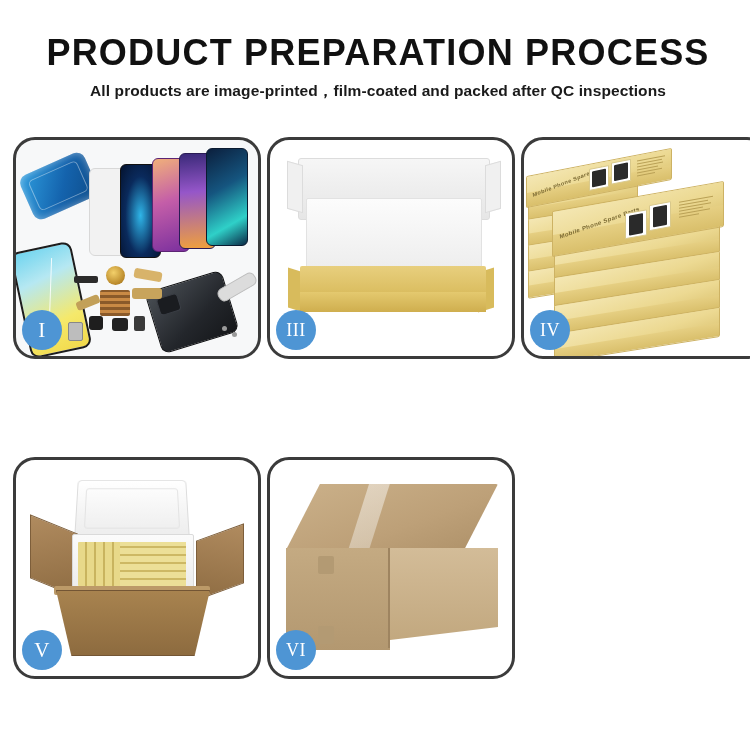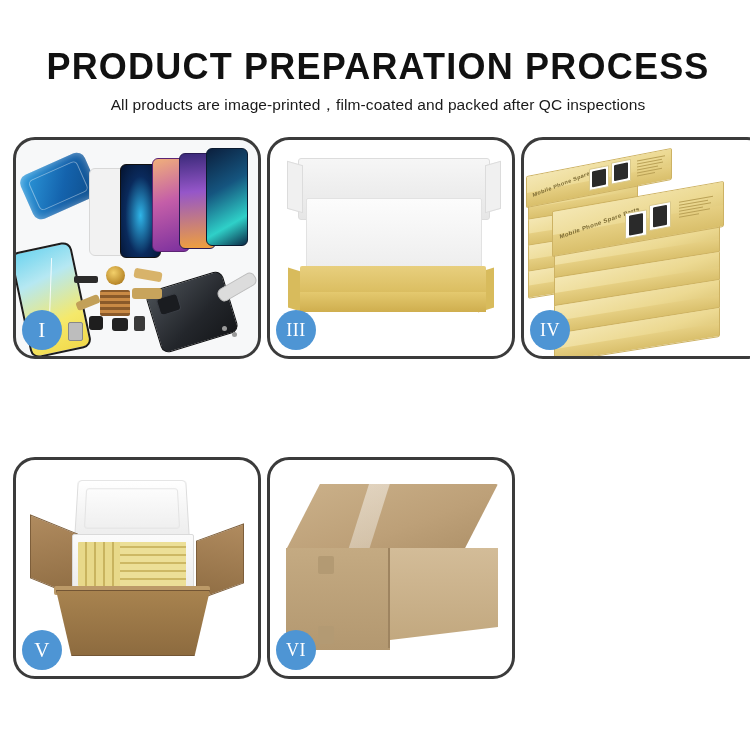--- a/index.html
+++ b/index.html
@@ -5,29 +5,29 @@
   html,body{margin:0;padding:0;}
   body{
     width:750px;height:750px;
     background:#ffffff;
     font-family:"Liberation Sans", sans-serif;
     overflow:hidden;
   }
   .page{position:relative;width:750px;height:750px;}
 
   
-  .header{padding-top:48px;text-align:center;margin-left:6px;}
+  .header{padding-top:34px;text-align:center;margin-left:6px;}
   .title{
     font-size:36px;font-weight:700;color:#111111;
     letter-spacing:1.2px;line-height:1.05;
     white-space:nowrap;
   }
   .subtitle{
     margin-top:9px;font-size:15.5px;color:#1a1a1a;
-    font-weight:400;letter-spacing:.1px;white-space:nowrap;
+    font-weight:700;letter-spacing:.1px;white-space:nowrap;
   }
 
   
   .grid{
     position:absolute;left:13px;top:137px;
     width:724px;height:600px;
     display:grid;
     grid-template-columns:254px 254px 254px;
     grid-template-rows:228px 228px;
     column-gap:-1px;

